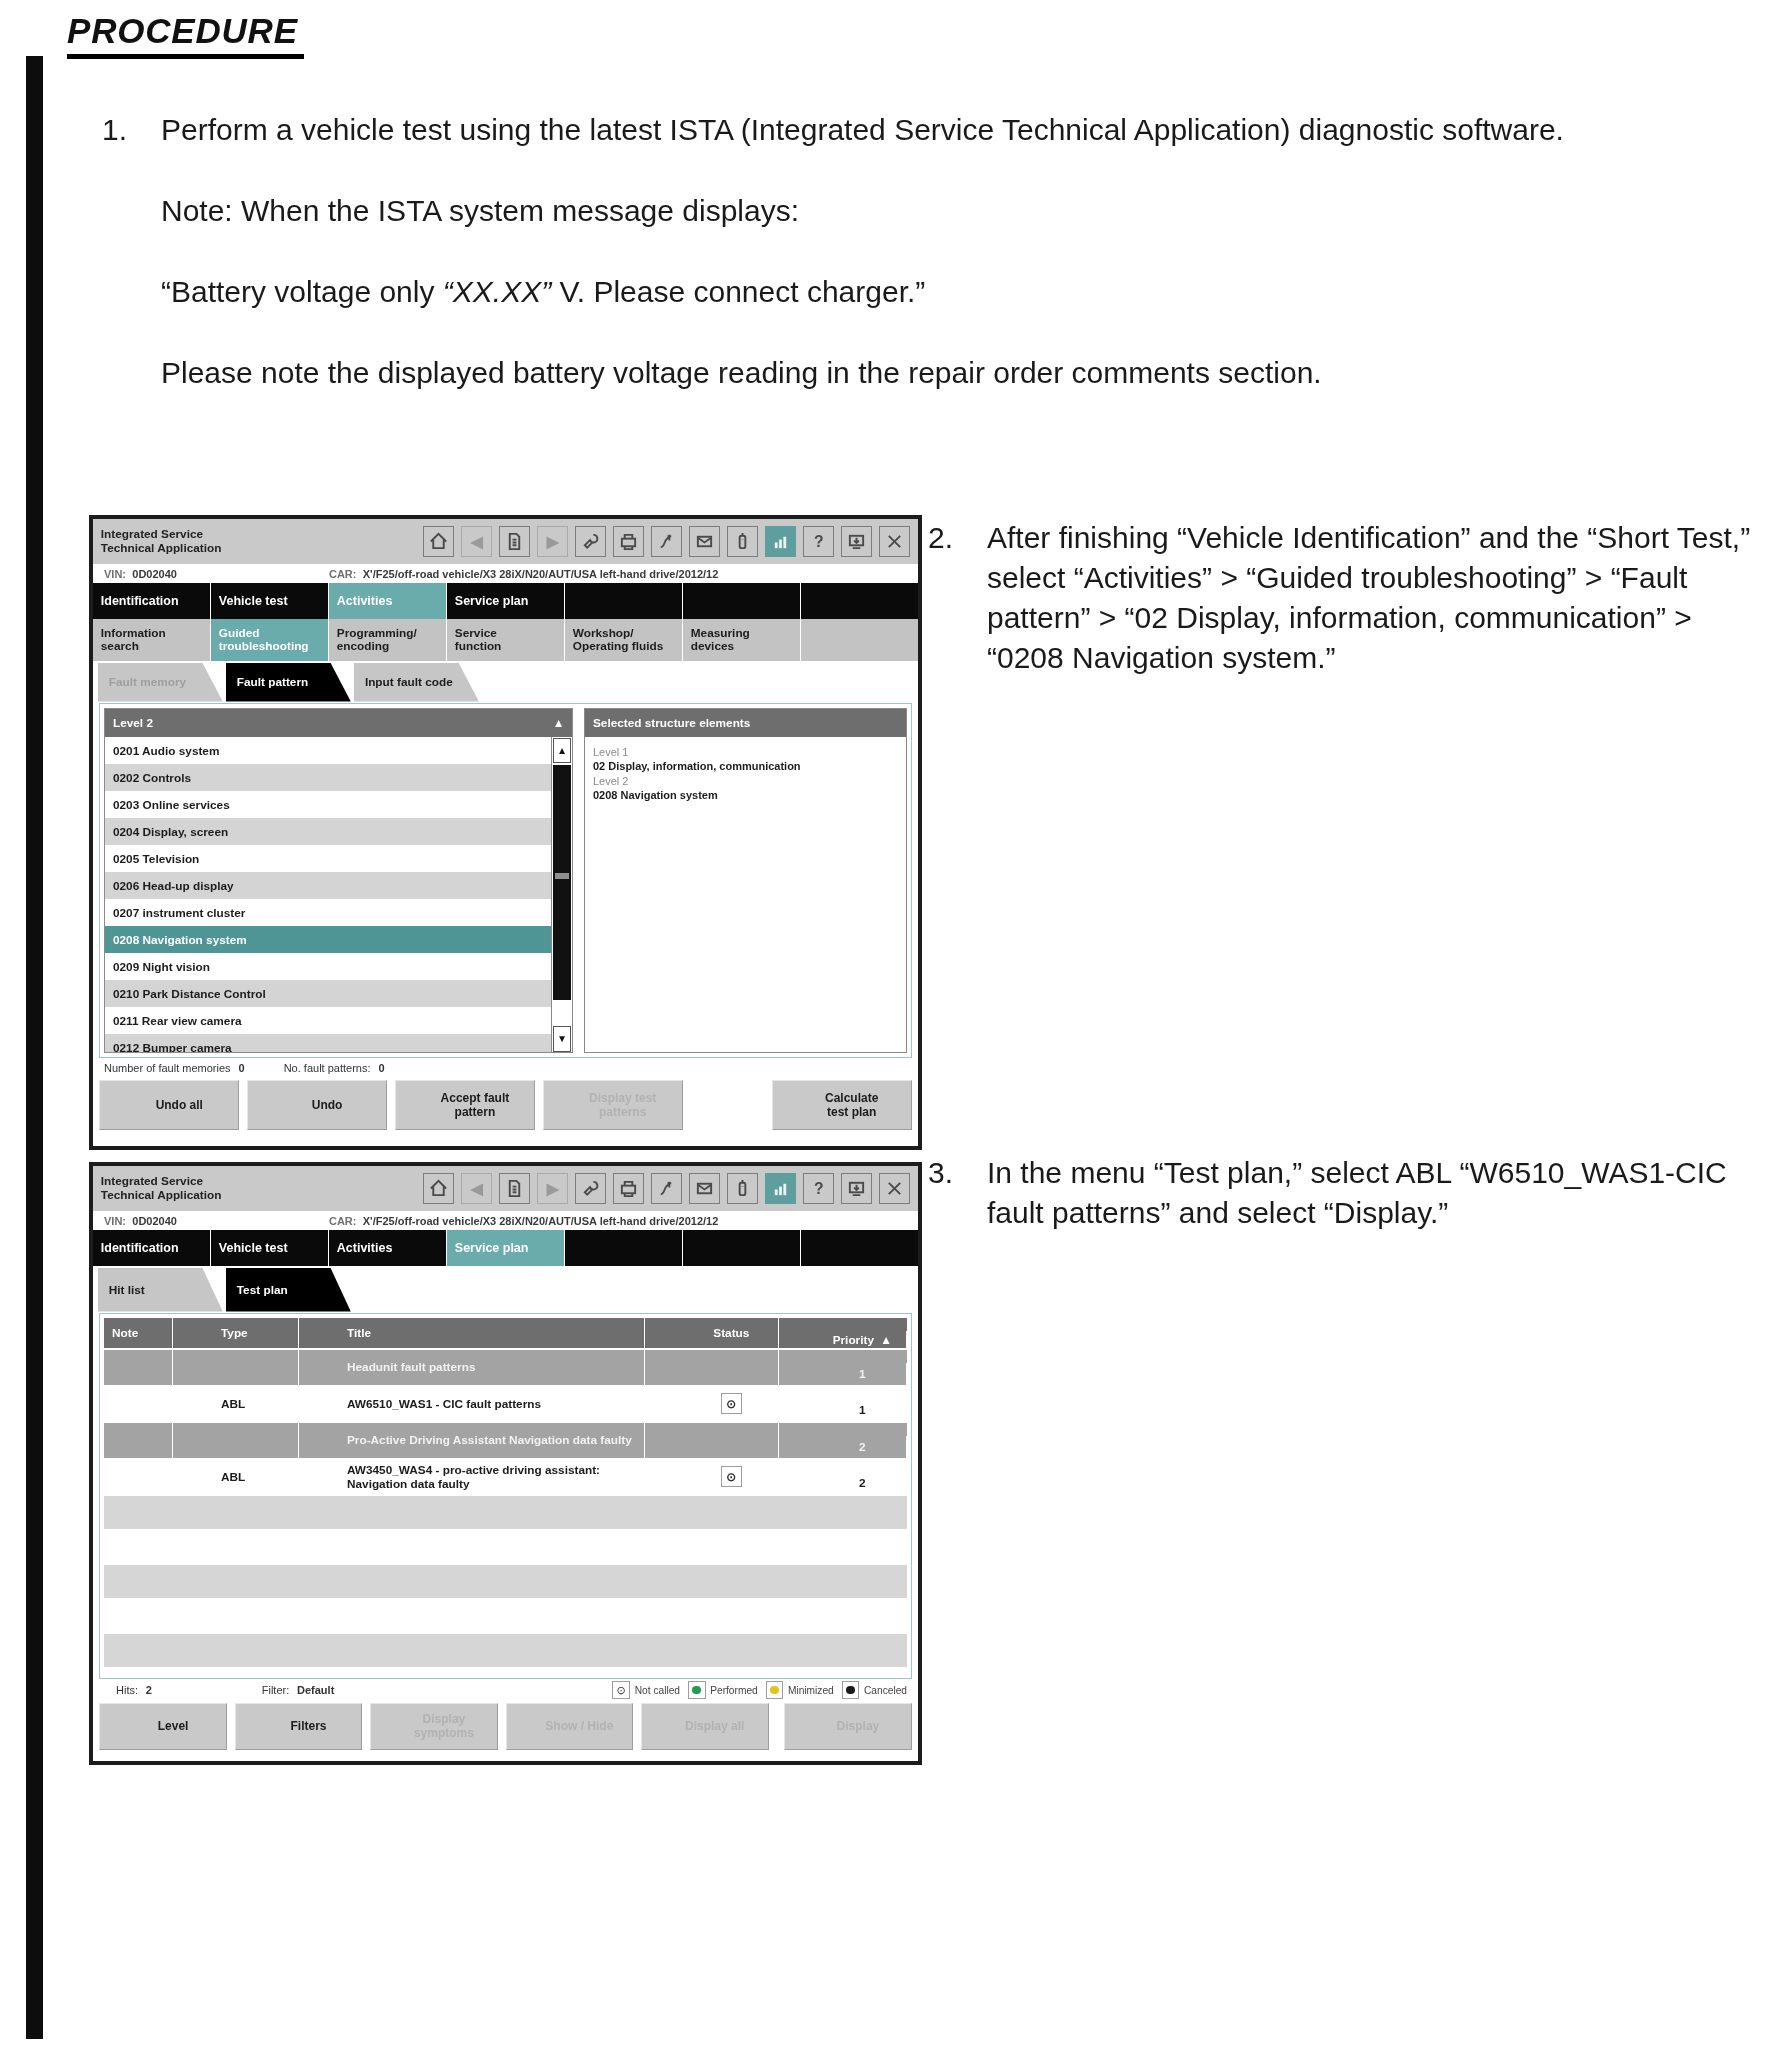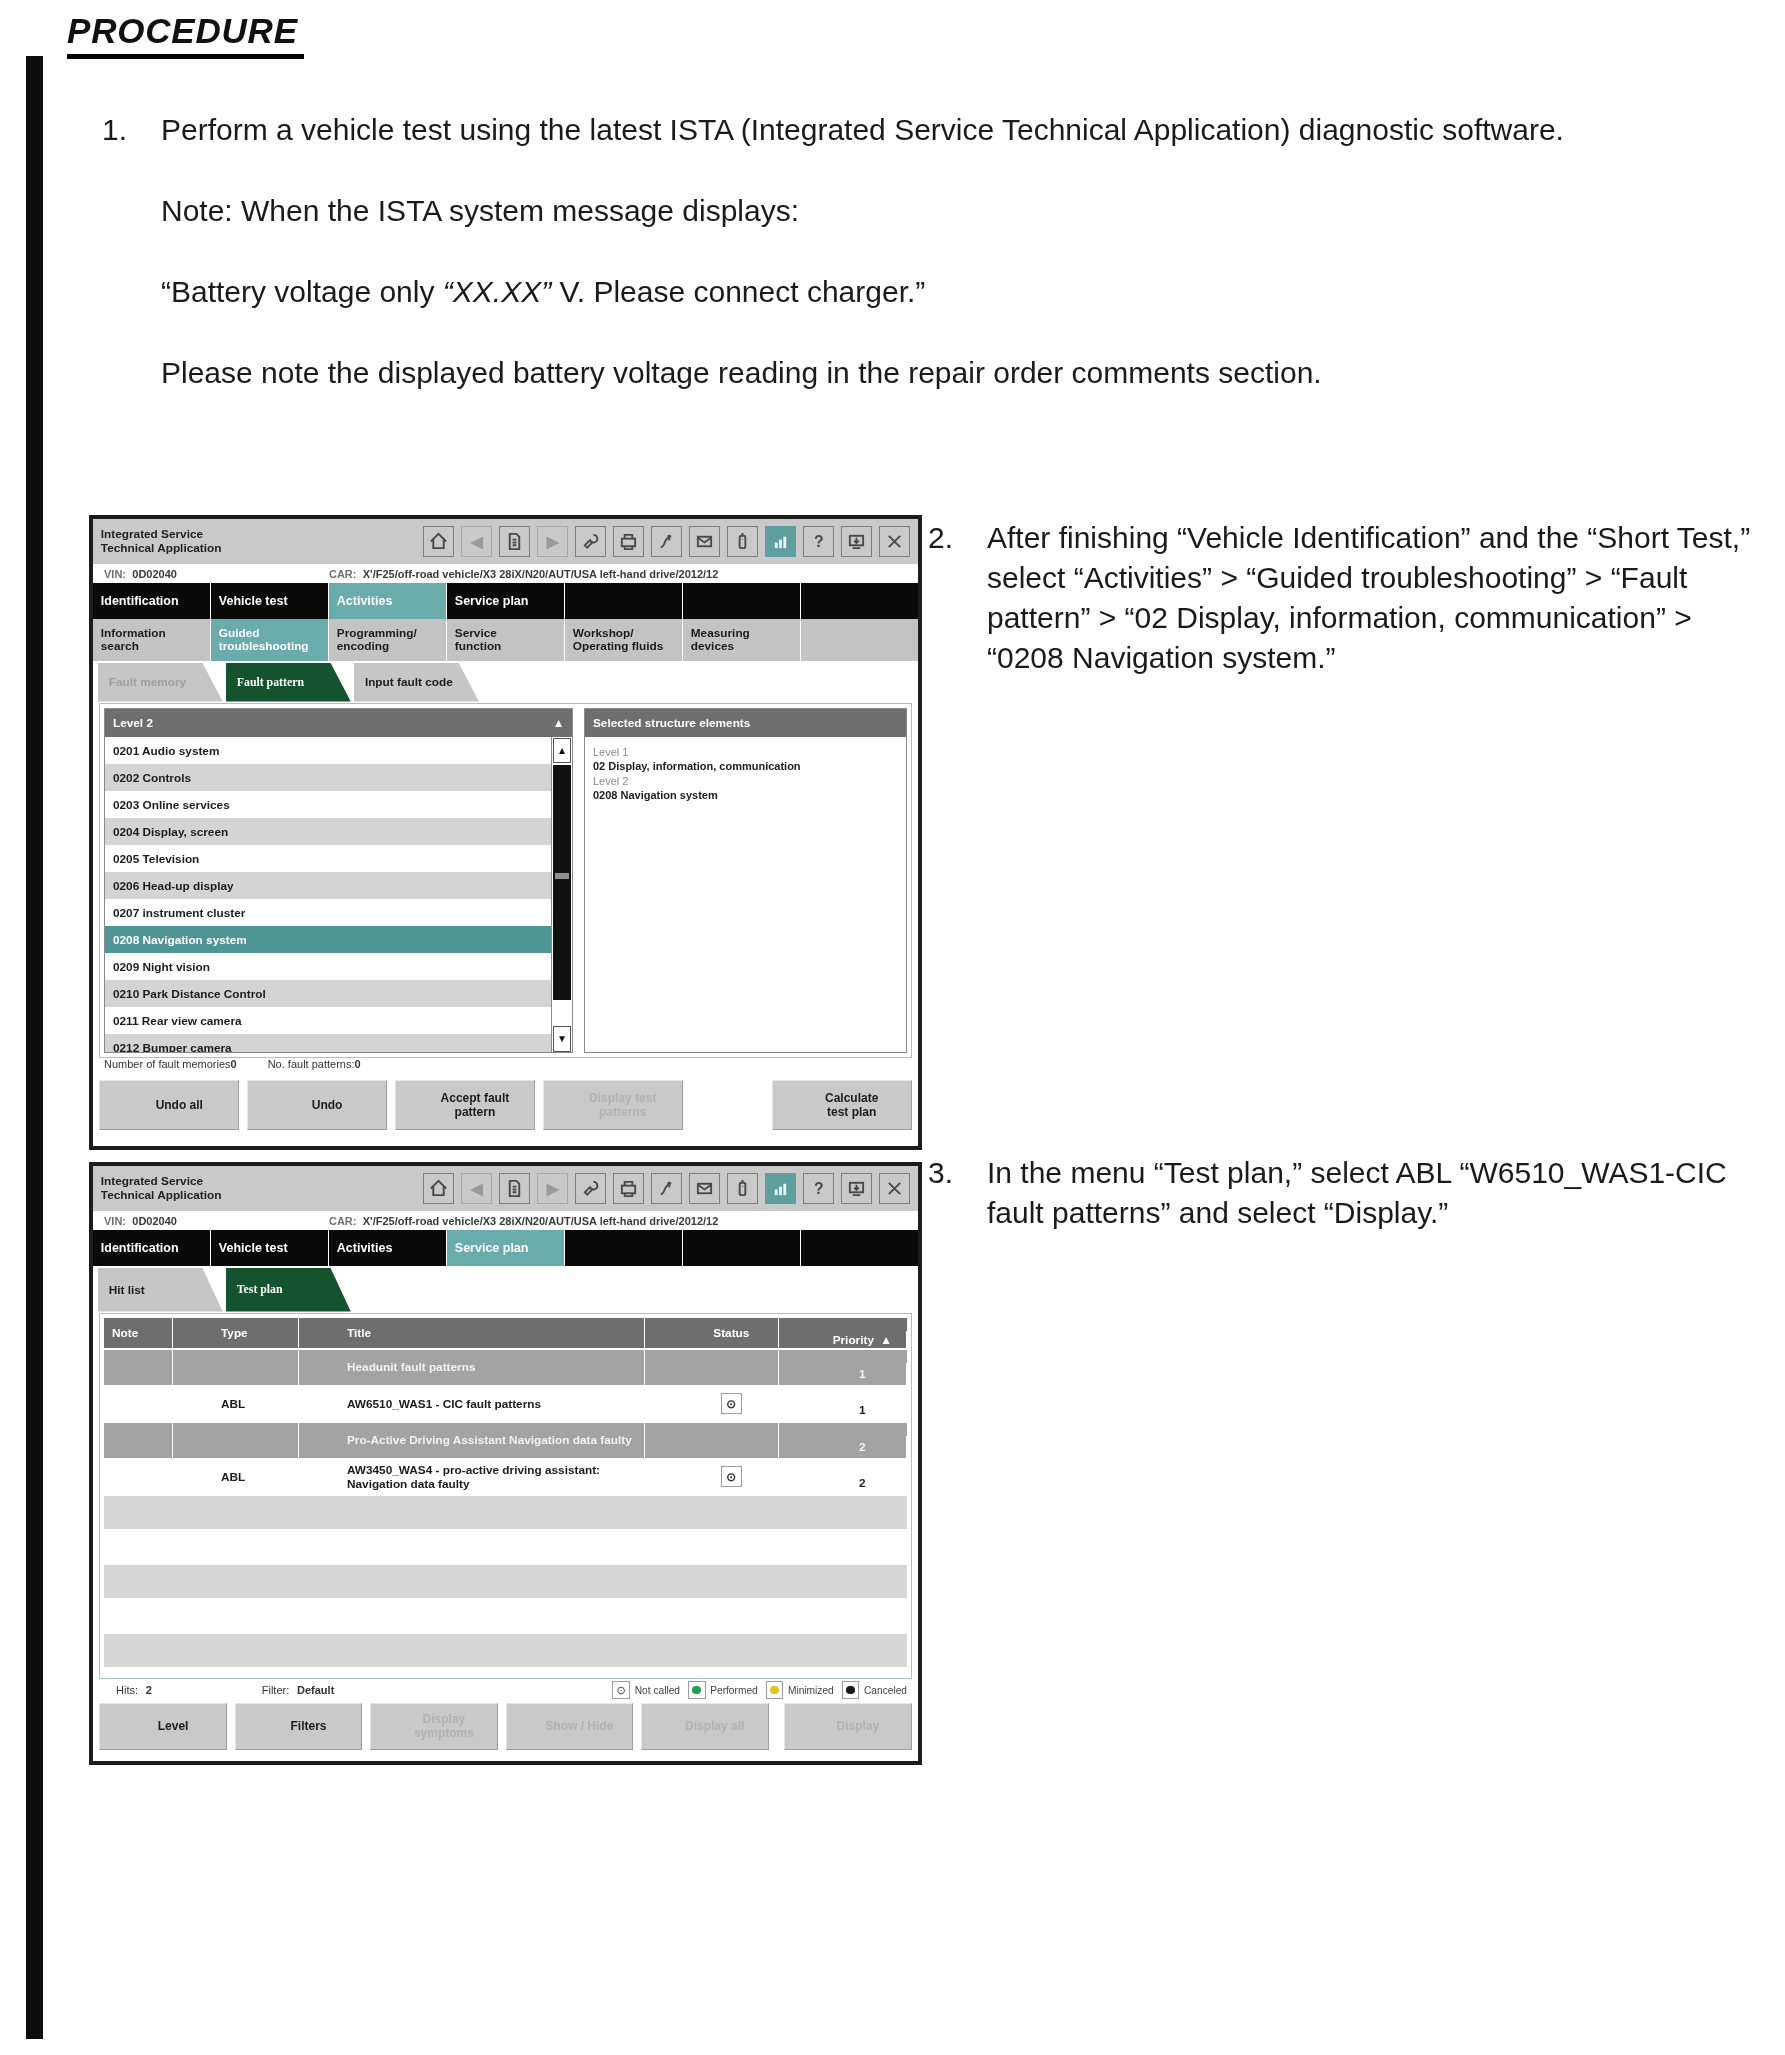--- a/index.html
+++ b/index.html
@@ -43,42 +43,42 @@
   .mtab.active{background:#6aabab;}
   .stabs{height:42px;background:#c3c3c3;display:flex;}
   .stab{width:118px;border-right:1.6px solid #fff;background:#c3c3c3;color:#1c1c1c;font-size:11.8px;font-weight:bold;
         line-height:13.3px;display:flex;align-items:center;padding-left:7.8px;box-sizing:border-box;white-space:pre-line;}
   .stab.active{background:#6aabab;color:#fff;}
   .ftabs{height:39px;background:#fff;display:flex;align-items:stretch;padding:1.6px 0 0 4.7px;gap:3.1px;}
   .ftab{width:125px;background:#c6c6c6;color:#1c1c1c;font-size:11.8px;font-weight:bold;display:flex;align-items:center;
         padding-left:11px;box-sizing:border-box;
         clip-path:polygon(0 0,calc(100% - 20.4px) 0,100% 100%,0 100%);}
   .ftab.disabled{color:#9f9f9f;}
-  .ftab.active{background:#14532d;color:#fff;font-family:Liberation Serif, serif;}
+  .ftab.active{background:#000000;color:#fff;}
 
   
   .content1{margin:1.6px 6.3px 0 6.3px;border:1.6px solid #9fc6c6;height:355px;box-sizing:border-box;
             display:flex;padding:3.9px;gap:11px;overflow:hidden;background:#fff;}
   .panelL{width:467px;border:0.8px solid #8a8a8a;display:flex;flex-direction:column;overflow:hidden;}
   .phead{background:#6e6e6e;color:#fff;font-size:11.8px;font-weight:bold;height:28px;display:flex;
          align-items:center;padding:0 7.8px;justify-content:space-between;flex:0 0 auto;}
   .list{flex:1;overflow:hidden;}
   .lrow{height:27px;display:flex;align-items:center;padding-left:7.8px;font-size:11.8px;font-weight:bold;color:#1c1c1c;background:#fff;}
   .lrow:nth-child(even){background:#d4d4d4;}
   .lrow.sel{background:#4f9595;color:#fff;}
   .vscroll{width:20.4px;border-left:0.8px solid #8a8a8a;display:flex;flex-direction:column;flex:0 0 auto;background:#fff;}
   .varrow{height:23.5px;border:0.8px solid #555;margin:0.8px;display:flex;align-items:center;justify-content:center;font-size:10.2px;color:#111;flex:0 0 auto;}
   .vthumb{margin:0.8px;background:#111;flex:0 0 235px;position:relative;}
   .vthumb::after{content:"";position:absolute;left:2.4px;right:2.4px;top:46%;height:6.3px;background:#8f8f8f;}
   .vtrack{flex:1;}
   .panelR{flex:1;border:0.8px solid #8a8a8a;display:flex;flex-direction:column;overflow:hidden;}
   .selbody{padding:6.3px 7.8px;font-size:11px;}
   .selbody .dim{color:#8a8a8a;margin-top:3.1px;}
   .selbody .strong{font-weight:bold;color:#1c1c1c;margin-top:1.6px;}
-  .statusrow{height:20.4px;display:flex;font-size:11px;color:#333;padding:0 11px;gap:0;}
+  .statusrow{height:20.4px;display:flex;align-items:center;font-size:11px;color:#333;padding:0 11px;gap:8px;}
   .statusrow b{margin-right:31px;}
   .btnrow{height:50px;display:flex;align-items:stretch;gap:7.8px;padding:1.6px 6.3px 0 6.3px;}
   .uibtn{width:140px;background:#c9c9c9;border:1.6px solid #9d9d9d;border-top-color:#e6e6e6;border-left-color:#e6e6e6;
          display:flex;align-items:center;justify-content:center;text-align:center;font-size:12px;font-weight:bold;
          color:#1c1c1c;white-space:pre-line;box-sizing:border-box;padding-left:20px;}
   .uibtn.disabled{color:#b2b2b2;}
   .spacer{flex:1;}
 
   
   .content2{margin:1.6px 6.3px 0 6.3px;border:1.6px solid #9fc6c6;height:366px;box-sizing:border-box;

